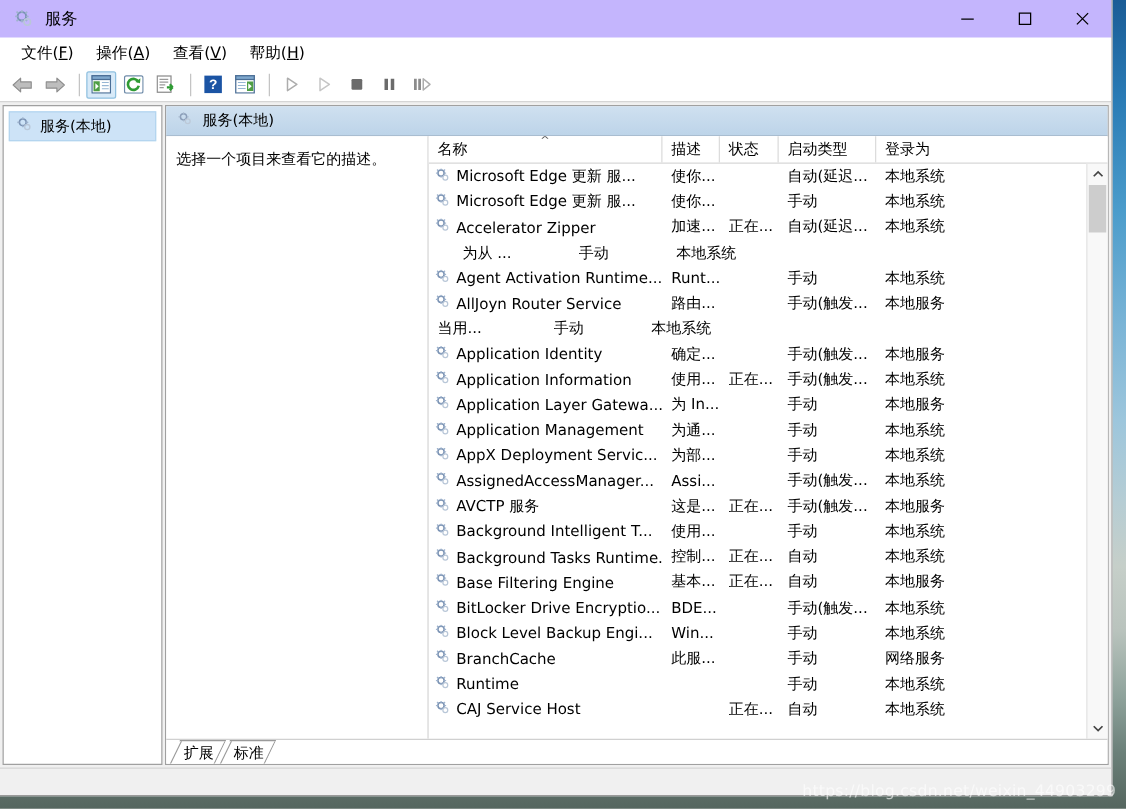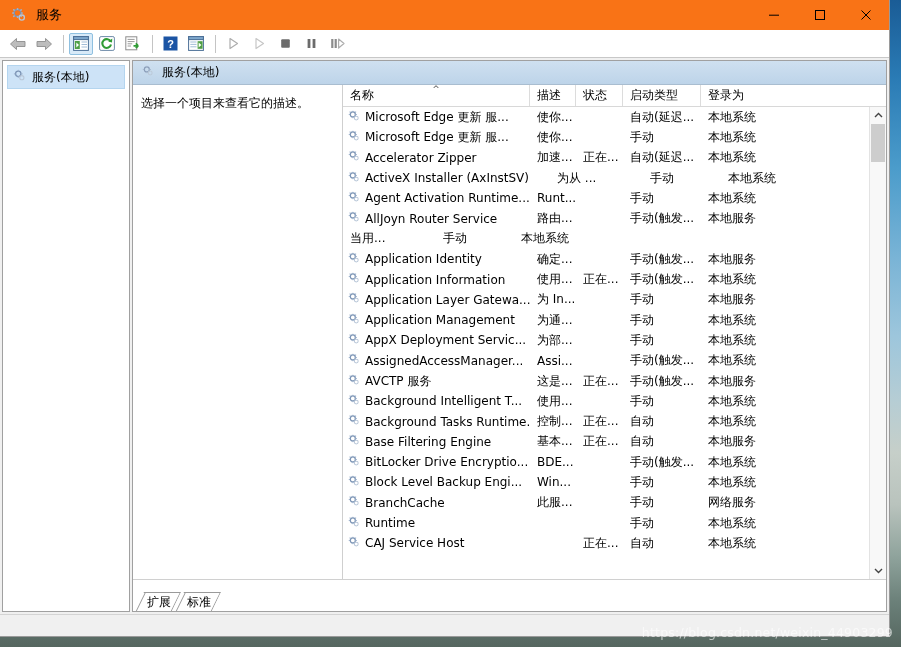--- a/index.html
+++ b/index.html
@@ -24,21 +24,21 @@
     width: 890px; height: 637px;
     background: #ffffff;
     border: 1px solid #9a9a9a;
     border-left: none; border-top: none;
     display: flex; flex-direction: column;
   }
 
   
   .titlebar {
     height: 30px;
-    background: #f97316;
+    background: #c4b5fd;
     display: flex; align-items: center;
     flex: 0 0 auto;
     position: relative;
   }
   .title-icon { margin-left: 10px; width: 18px; height: 18px; display:block; }
   .title-text {
     margin-left: 8px; font-size: 13px; color: #000;
     font-family: "DejaVu Sans", "Liberation Sans", sans-serif;
   }
   .winbtns { margin-left: auto; display: flex; height: 30px; }
@@ -176,21 +176,21 @@
     color:#606060; font-size: 9px;
   }
   .sb-track { flex: 1 1 auto; position: relative; }
   .sb-thumb {
     position: absolute; left: 1px; right: 1px; top: 0; height: 38px;
     background: #cdcdcd; cursor: default;
   }
 
   
   .tabstrip {
-    height: 32px; flex: 0 0 auto;
+    height: 20px; flex: 0 0 auto;
     background: #ffffff;
     border-top: 1px solid #d0d0d0;
     display: flex; align-items: flex-end;
     padding-left: 2px;
     position: relative;
   }
   .tab {
     position: relative; height: 19px;
     display: flex; align-items: center;
     padding: 0 10px 0 12px;
@@ -266,20 +266,26 @@
           </svg>
       </div>
       <div class="winbtn close">
         <svg width="12" height="12" viewBox="0 0 12 12">
             <path d="M1.5 1.5 L10.5 10.5 M10.5 1.5 L1.5 10.5" stroke="currentColor" stroke-width="1"></path>
           </svg>
       </div>
     </div>
   </div>
 
+  <div class="menubar">
+    <div class="menuitem"><span>文件</span>(<u>F</u>)</div>
+    <div class="menuitem"><span>操作</span>(<u>A</u>)</div>
+    <div class="menuitem"><span>查看</span>(<u>V</u>)</div>
+    <div class="menuitem"><span>帮助</span>(<u>H</u>)</div>
+  </div>
 
   <div class="toolbar">
     <div class="tb">
       <svg width="18" height="14" viewBox="0 0 18 14">
         <path d="M7.5 1.5 L1.5 7 L7.5 12.5 L7.5 9.5 L16 9.5 L16 4.5 L7.5 4.5 Z" fill="#bdbdbd" stroke="#8d8d8d" stroke-width="0.9" stroke-linejoin="round"></path>
       </svg>
     </div>
     <div class="tb">
       <svg width="18" height="14" viewBox="0 0 18 14">
         <path d="M10.5 1.5 L16.5 7 L10.5 12.5 L10.5 9.5 L2 9.5 L2 4.5 L10.5 4.5 Z" fill="#bdbdbd" stroke="#8d8d8d" stroke-width="0.9" stroke-linejoin="round"></path>
@@ -479,35 +485,20 @@
                       <circle cx="11.9" cy="11.7" r="2.5" fill="none" stroke="#b9c7d8" stroke-width="1.3"></circle>
                     </svg></span>
                   <span>Accelerator  Zipper</span>
                 </div>
                 <div class="cell" style="width: 46px; flex: 0 0 46px;">加速...</div>
                 <div class="cell" style="width: 47px; flex: 0 0 47px;">正在...</div>
                 <div class="cell" style="width: 78px; flex: 0 0 78px;">自动(延迟...</div>
                 <div class="cell" style="width: 59px; flex: 0 0 59px;">本地系统</div>
               </div>
               <div class="row">
-                <div class="cell name" style="width: 187px; flex: 0 0 187px;">
-                  <span><svg class="gear" width="14" height="14" viewBox="0 0 18 18">
-                      <circle cx="7.5" cy="7" r="3.2" fill="none" stroke="#7b93b4" stroke-width="1.6"></circle>
-                      <g fill="#9fb3cd">
-                        <rect x="6.8" y="2.2" width="1.5" height="2" rx="0.5"></rect>
-                        <rect x="6.8" y="9.8" width="1.5" height="2" rx="0.5"></rect>
-                        <rect x="2.2" y="6.3" width="2" height="1.5" rx="0.5"></rect>
-                        <rect x="10.8" y="6.3" width="2" height="1.5" rx="0.5"></rect>
-                        <rect x="3.3" y="3.1" width="1.5" height="2" rx="0.5" transform="rotate(-45 4 4.1)"></rect>
-                        <rect x="10.2" y="3.1" width="1.5" height="2" rx="0.5" transform="rotate(45 11 4.1)"></rect>
-                      </g>
-                      <circle cx="11.9" cy="11.7" r="2.5" fill="none" stroke="#b9c7d8" stroke-width="1.3"></circle>
-                    </svg></span>
-                  <span>ActiveX Installer (AxInstSV)</span>
-                </div>
                 <div class="cell" style="width: 46px; flex: 0 0 46px; margin-left: 20px;">为从 ...</div>
                 <div class="cell" style="width: 47px; flex: 0 0 47px;"></div>
                 <div class="cell" style="width: 78px; flex: 0 0 78px;">手动</div>
                 <div class="cell" style="width: 59px; flex: 0 0 59px;">本地系统</div>
               </div>
               <div class="row">
                 <div class="cell name" style="width: 187px; flex: 0 0 187px;">
                   <span><svg class="gear" width="14" height="14" viewBox="0 0 18 18">
                       <circle cx="7.5" cy="7" r="3.2" fill="none" stroke="#7b93b4" stroke-width="1.6"></circle>
                       <g fill="#9fb3cd">

